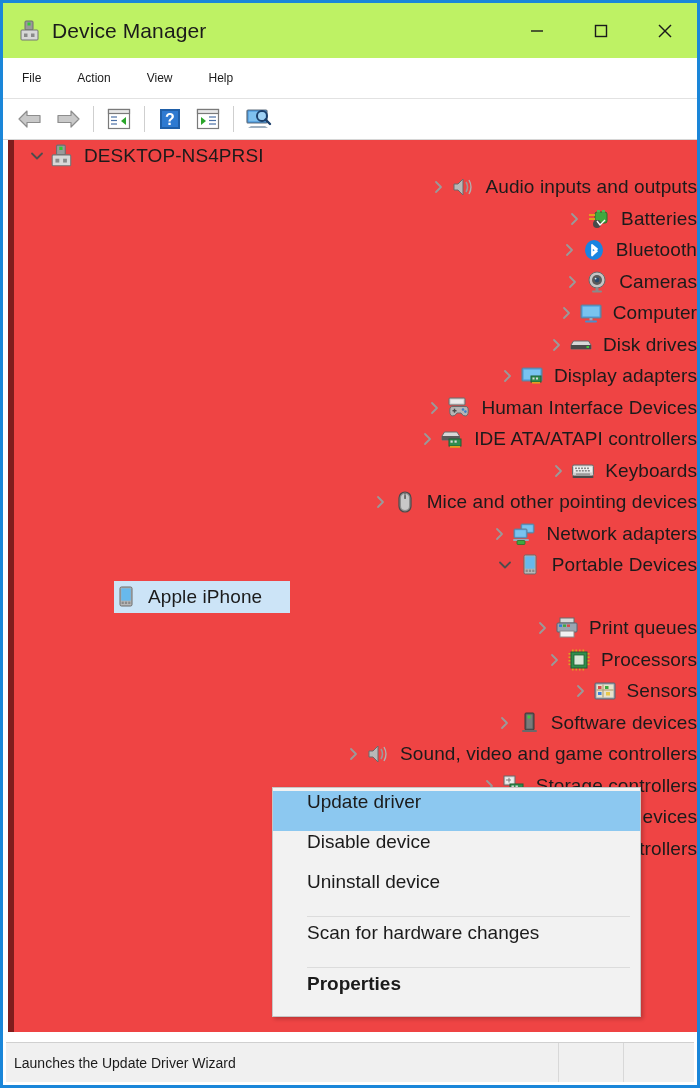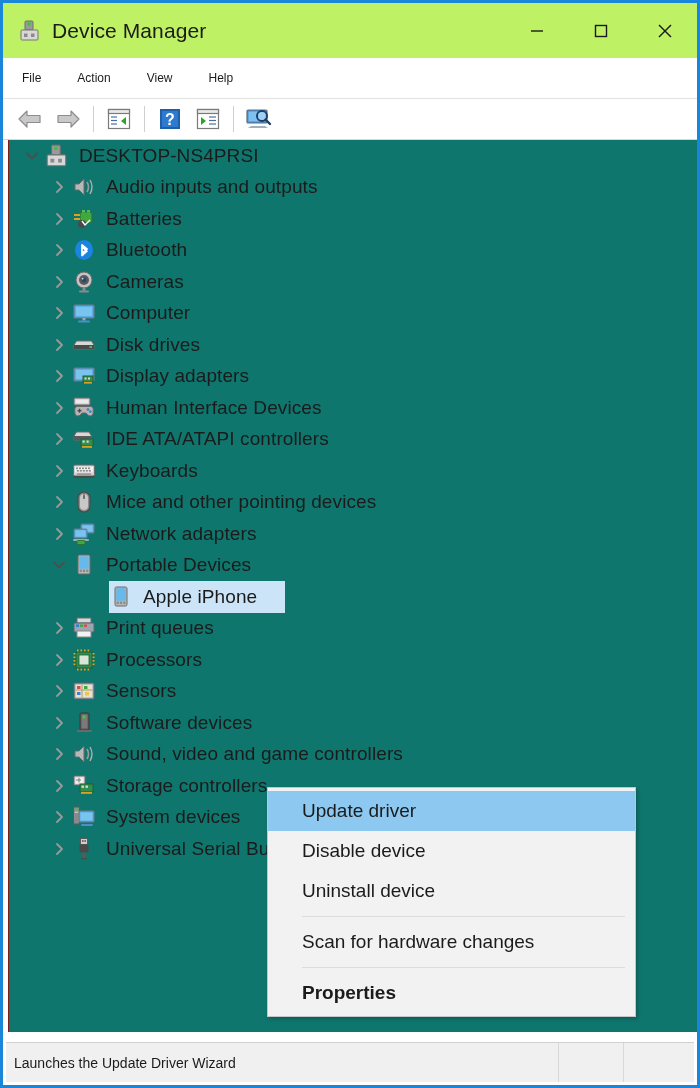--- a/index.html
+++ b/index.html
@@ -105,23 +105,23 @@
     width: 1px;
     height: 26px;
     background: #cfcfcf;
     margin: 0 6px;
   }
 
   
   #tree-wrap {
     position: relative;
     height: 892px;
-    background: #0f766e;
+    background: #ef4444;
     box-sizing: border-box;
-    border-left: 1px solid #7f1d1d;
+    border-left: 6px solid #7f1d1d;
     margin-left: 5px;
     overflow: hidden;
   }
   .row {
     position: relative;
     height: 31.5px;
     display: flex;
     align-items: center;
     white-space: nowrap;
     cursor: default;
@@ -139,21 +139,21 @@
     position: relative;
     flex: 0 0 auto;
     margin-right: 8px;
   }
   .row .label {
     font-size: 19px;
     color: #1b1b1b;
     letter-spacing: 0.1px;
   }
   .row.lvl0 { padding-left: 10px; }
-  .row.lvl1 { padding-left: 37px; }
+  .row.lvl1 { padding-left: 37px; justify-content: flex-end; }
   .row.lvl2 { padding-left: 100px; }
   .row.selected .sel-bg {
     position: absolute;
     left: 100px;
     top: 0;
     height: 31.5px;
     width: 176px;
     background: #cce4f7;
     z-index: 0;
   }
@@ -170,21 +170,21 @@
     background: #f2f2f2;
     border: 1px solid #c6c6c6;
     box-shadow: 2px 2px 4px rgba(0,0,0,0.22);
     padding: 3px 0 3px 0;
     box-sizing: border-box;
     z-index: 20;
   }
   .ctx-item {
     height: 40px;
     display: flex;
-    align-items: center;
+    align-items: flex-start;
     padding-left: 34px;
     font-size: 19px;
     color: #1b1b1b;
     cursor: default;
     box-sizing: border-box;
   }
   .ctx-item.highlight {
     background: #8cc8f0;
   }
   .ctx-item.bold { font-weight: bold; }

